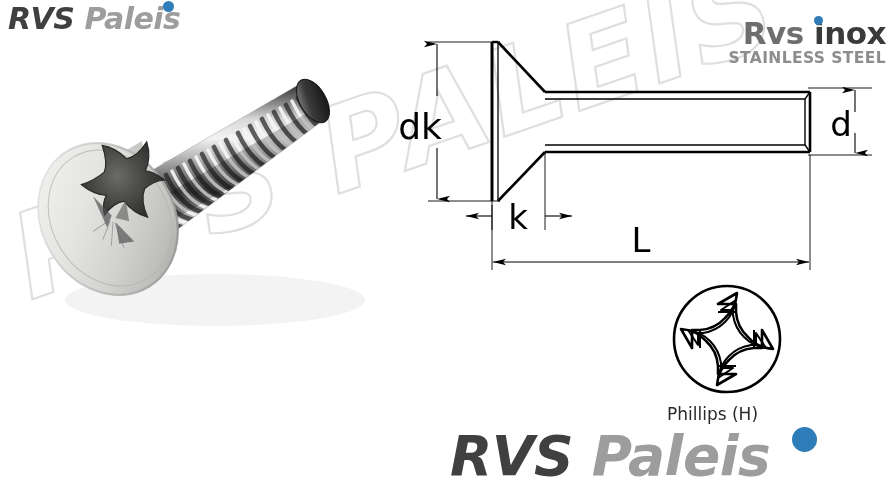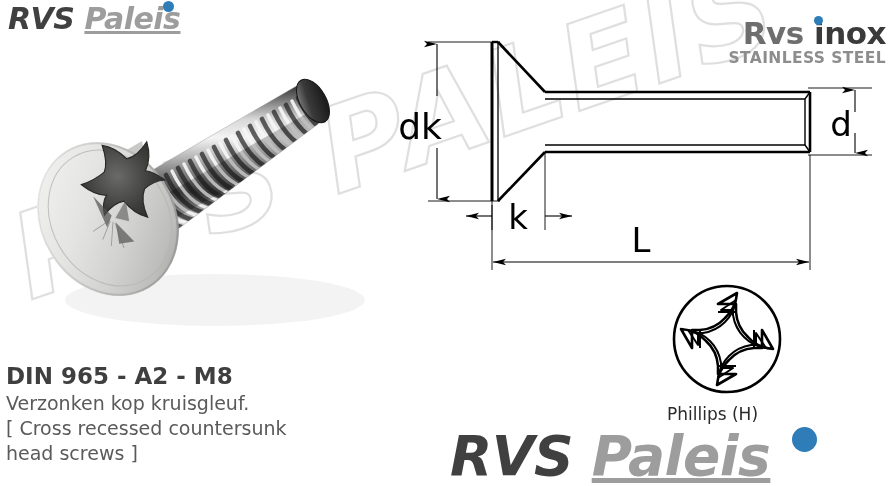--- a/index.html
+++ b/index.html
@@ -23,21 +23,21 @@
     position: absolute;
     white-space: nowrap;
     font-family: "DejaVu Sans", "Liberation Sans", sans-serif;
     font-weight: bold;
     font-style: italic;
     letter-spacing: -0.5px;
   }
   #logo-top-left { left: 8px; top: 1px; font-size: 30px; }
   #logo-bottom-right { left: 450px; top: 424px; font-size: 55px; }
   .logo .rvs { color: #404040; }
-  .logo .paleis { color: #9d9d9d; text-decoration: underline; }
+  .logo .paleis { color: #9d9d9d; }
   .logo-dot {
     position: absolute;
     border-radius: 50%;
     background: #2e7cb8;
   }
   #logo-top-left .logo-dot { width: 11px; height: 11px; left: 155px; top: 0px; }
   #logo-bottom-right .logo-dot { width: 25px; height: 25px; left: 342px; top: 3px; }
 
   
   #inox-block {
@@ -435,26 +435,20 @@
   </div>
 
   <div id="inox-block">
     <span id="inox-line1">
       <span class="inox-rvs">Rvs</span><span>&nbsp;</span><span class="inox-inox">inox</span>
       <span id="inox-dot"></span>
     </span>
     <span id="inox-line2">STAINLESS STEEL</span>
   </div>
 
-  <div id="caption">
-    <span id="caption-title">DIN 965 - A2 - M8</span>
-    <span class="caption-line">Verzonken kop kruisgleuf.</span>
-    <span class="caption-line">[ Cross recessed countersunk</span>
-    <span class="caption-line">   head screws   ]</span>
-  </div>
 
   <div id="drive-label">Phillips (H)</div>
 
   <div class="logo" id="logo-bottom-right">
     <span class="rvs">RVS</span><span>&nbsp;</span><span class="paleis">Paleis</span>
     <span class="logo-dot"></span>
   </div>
 
 </div>
 

